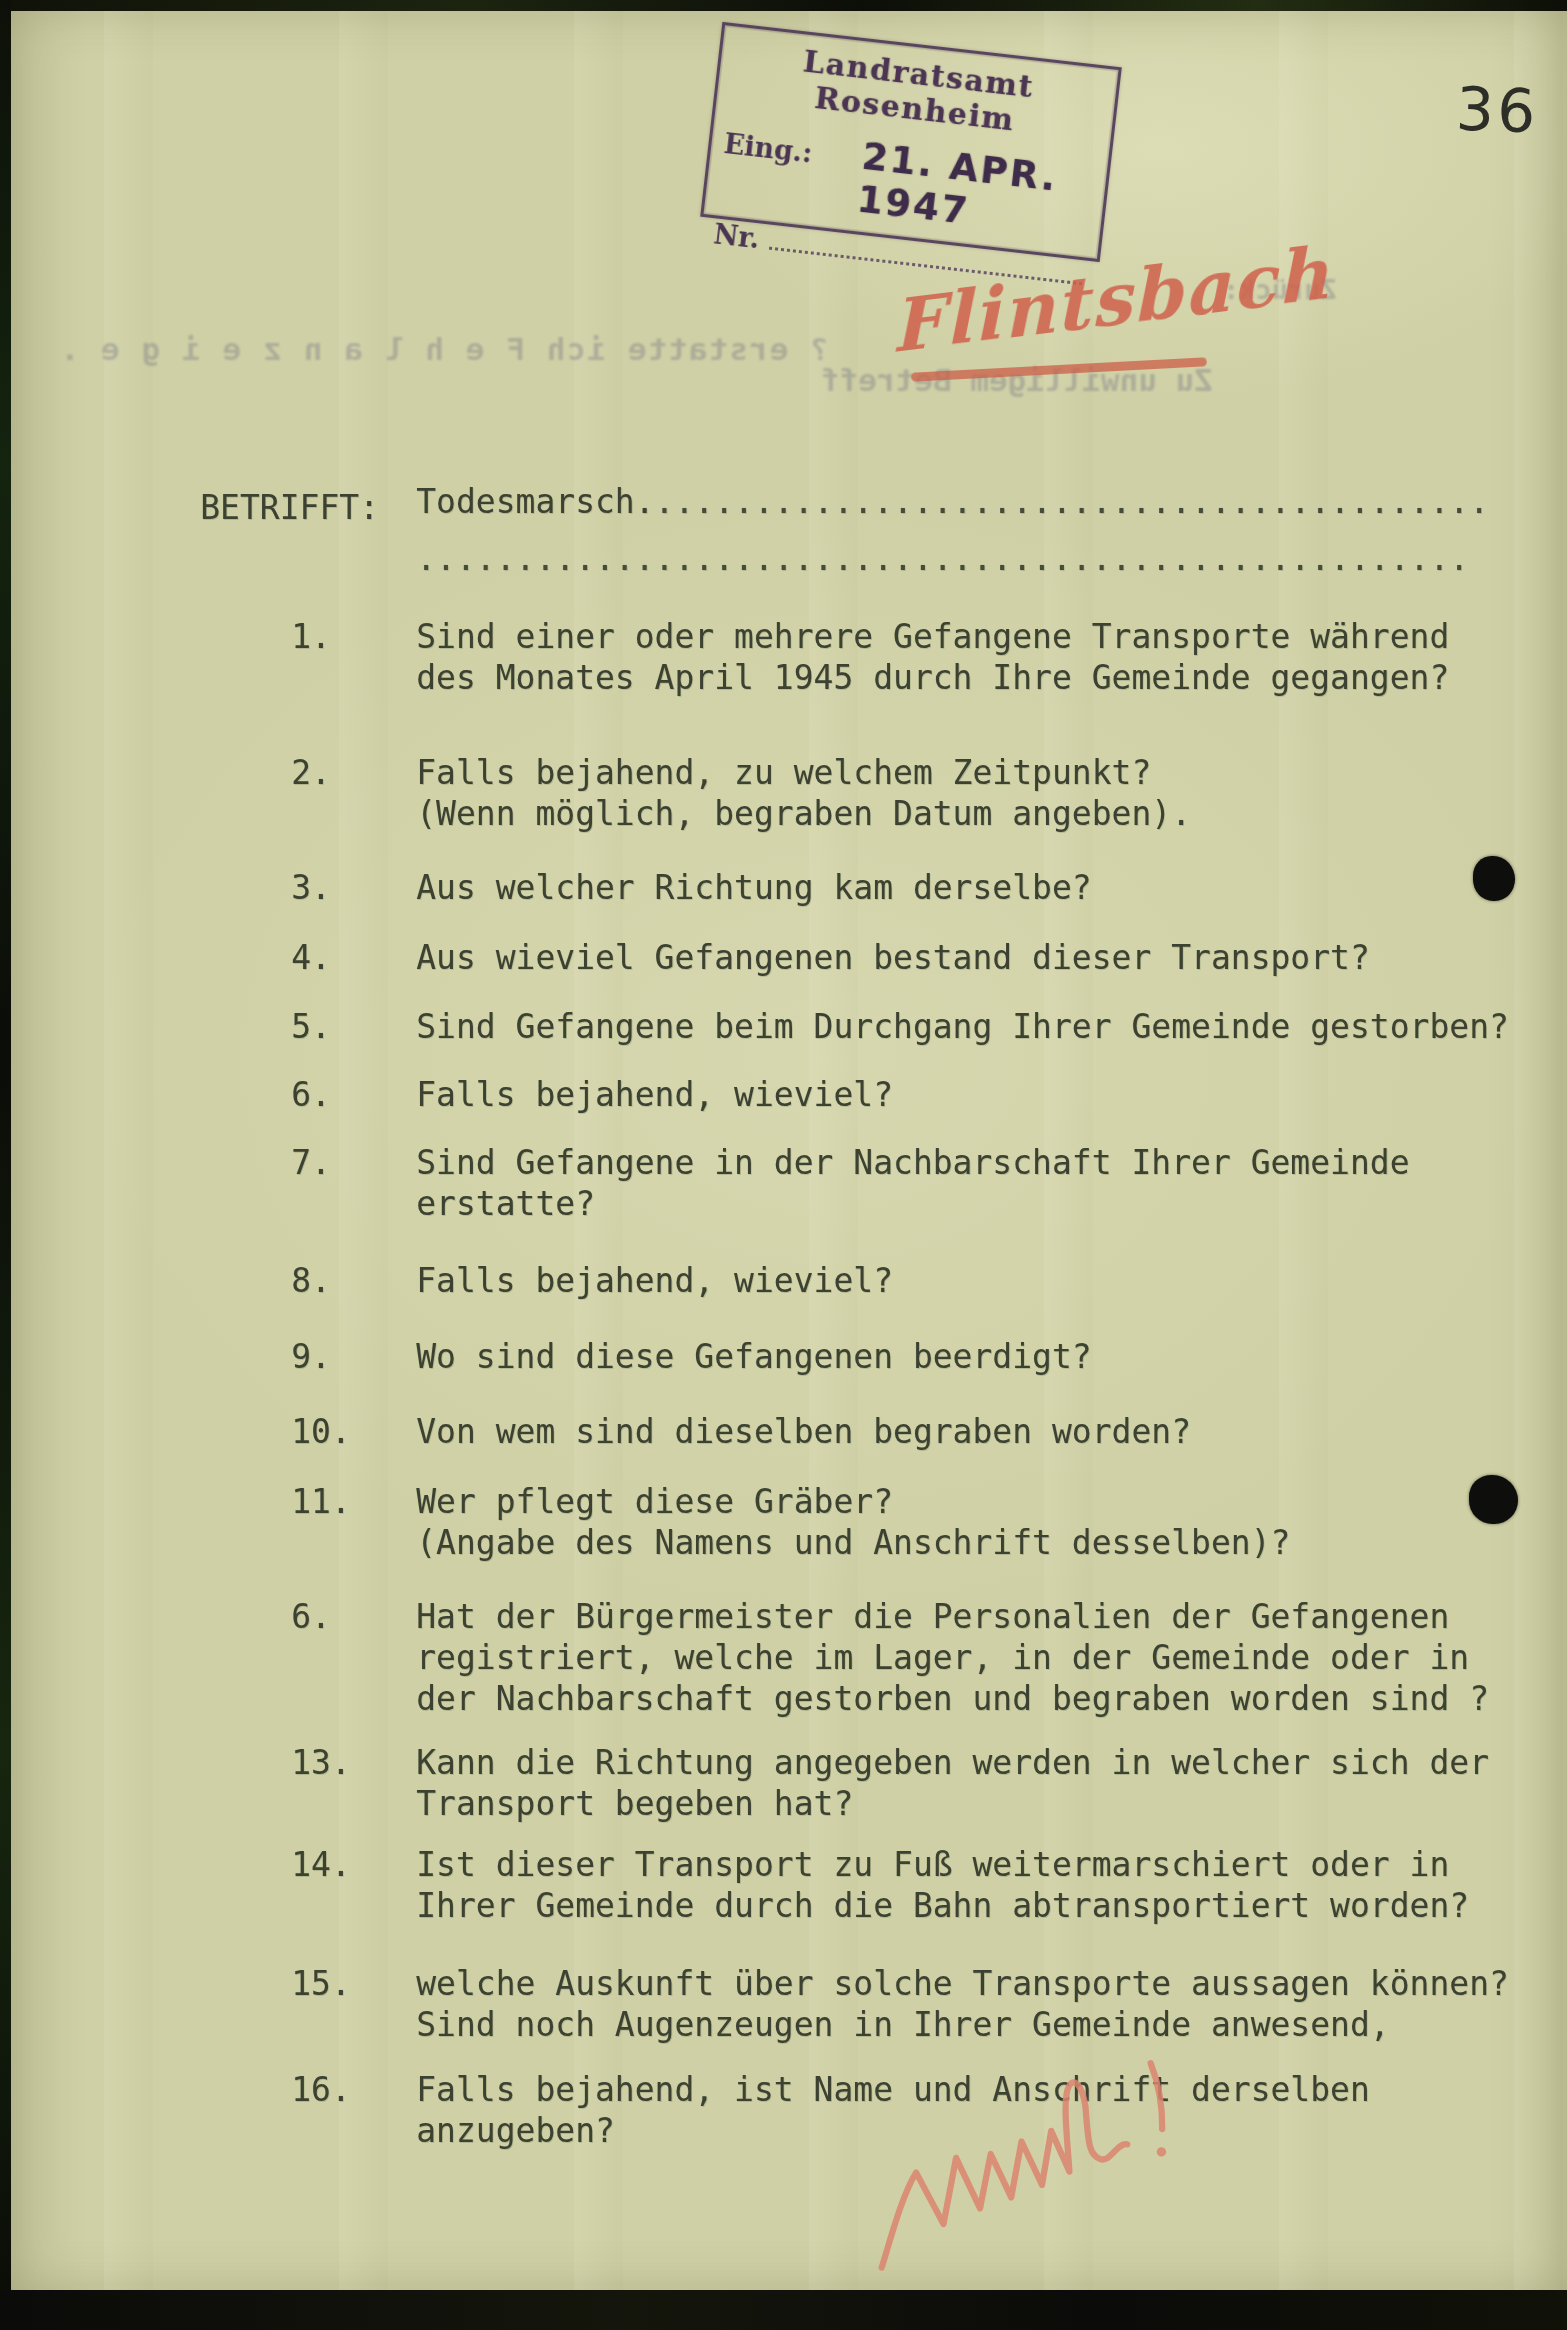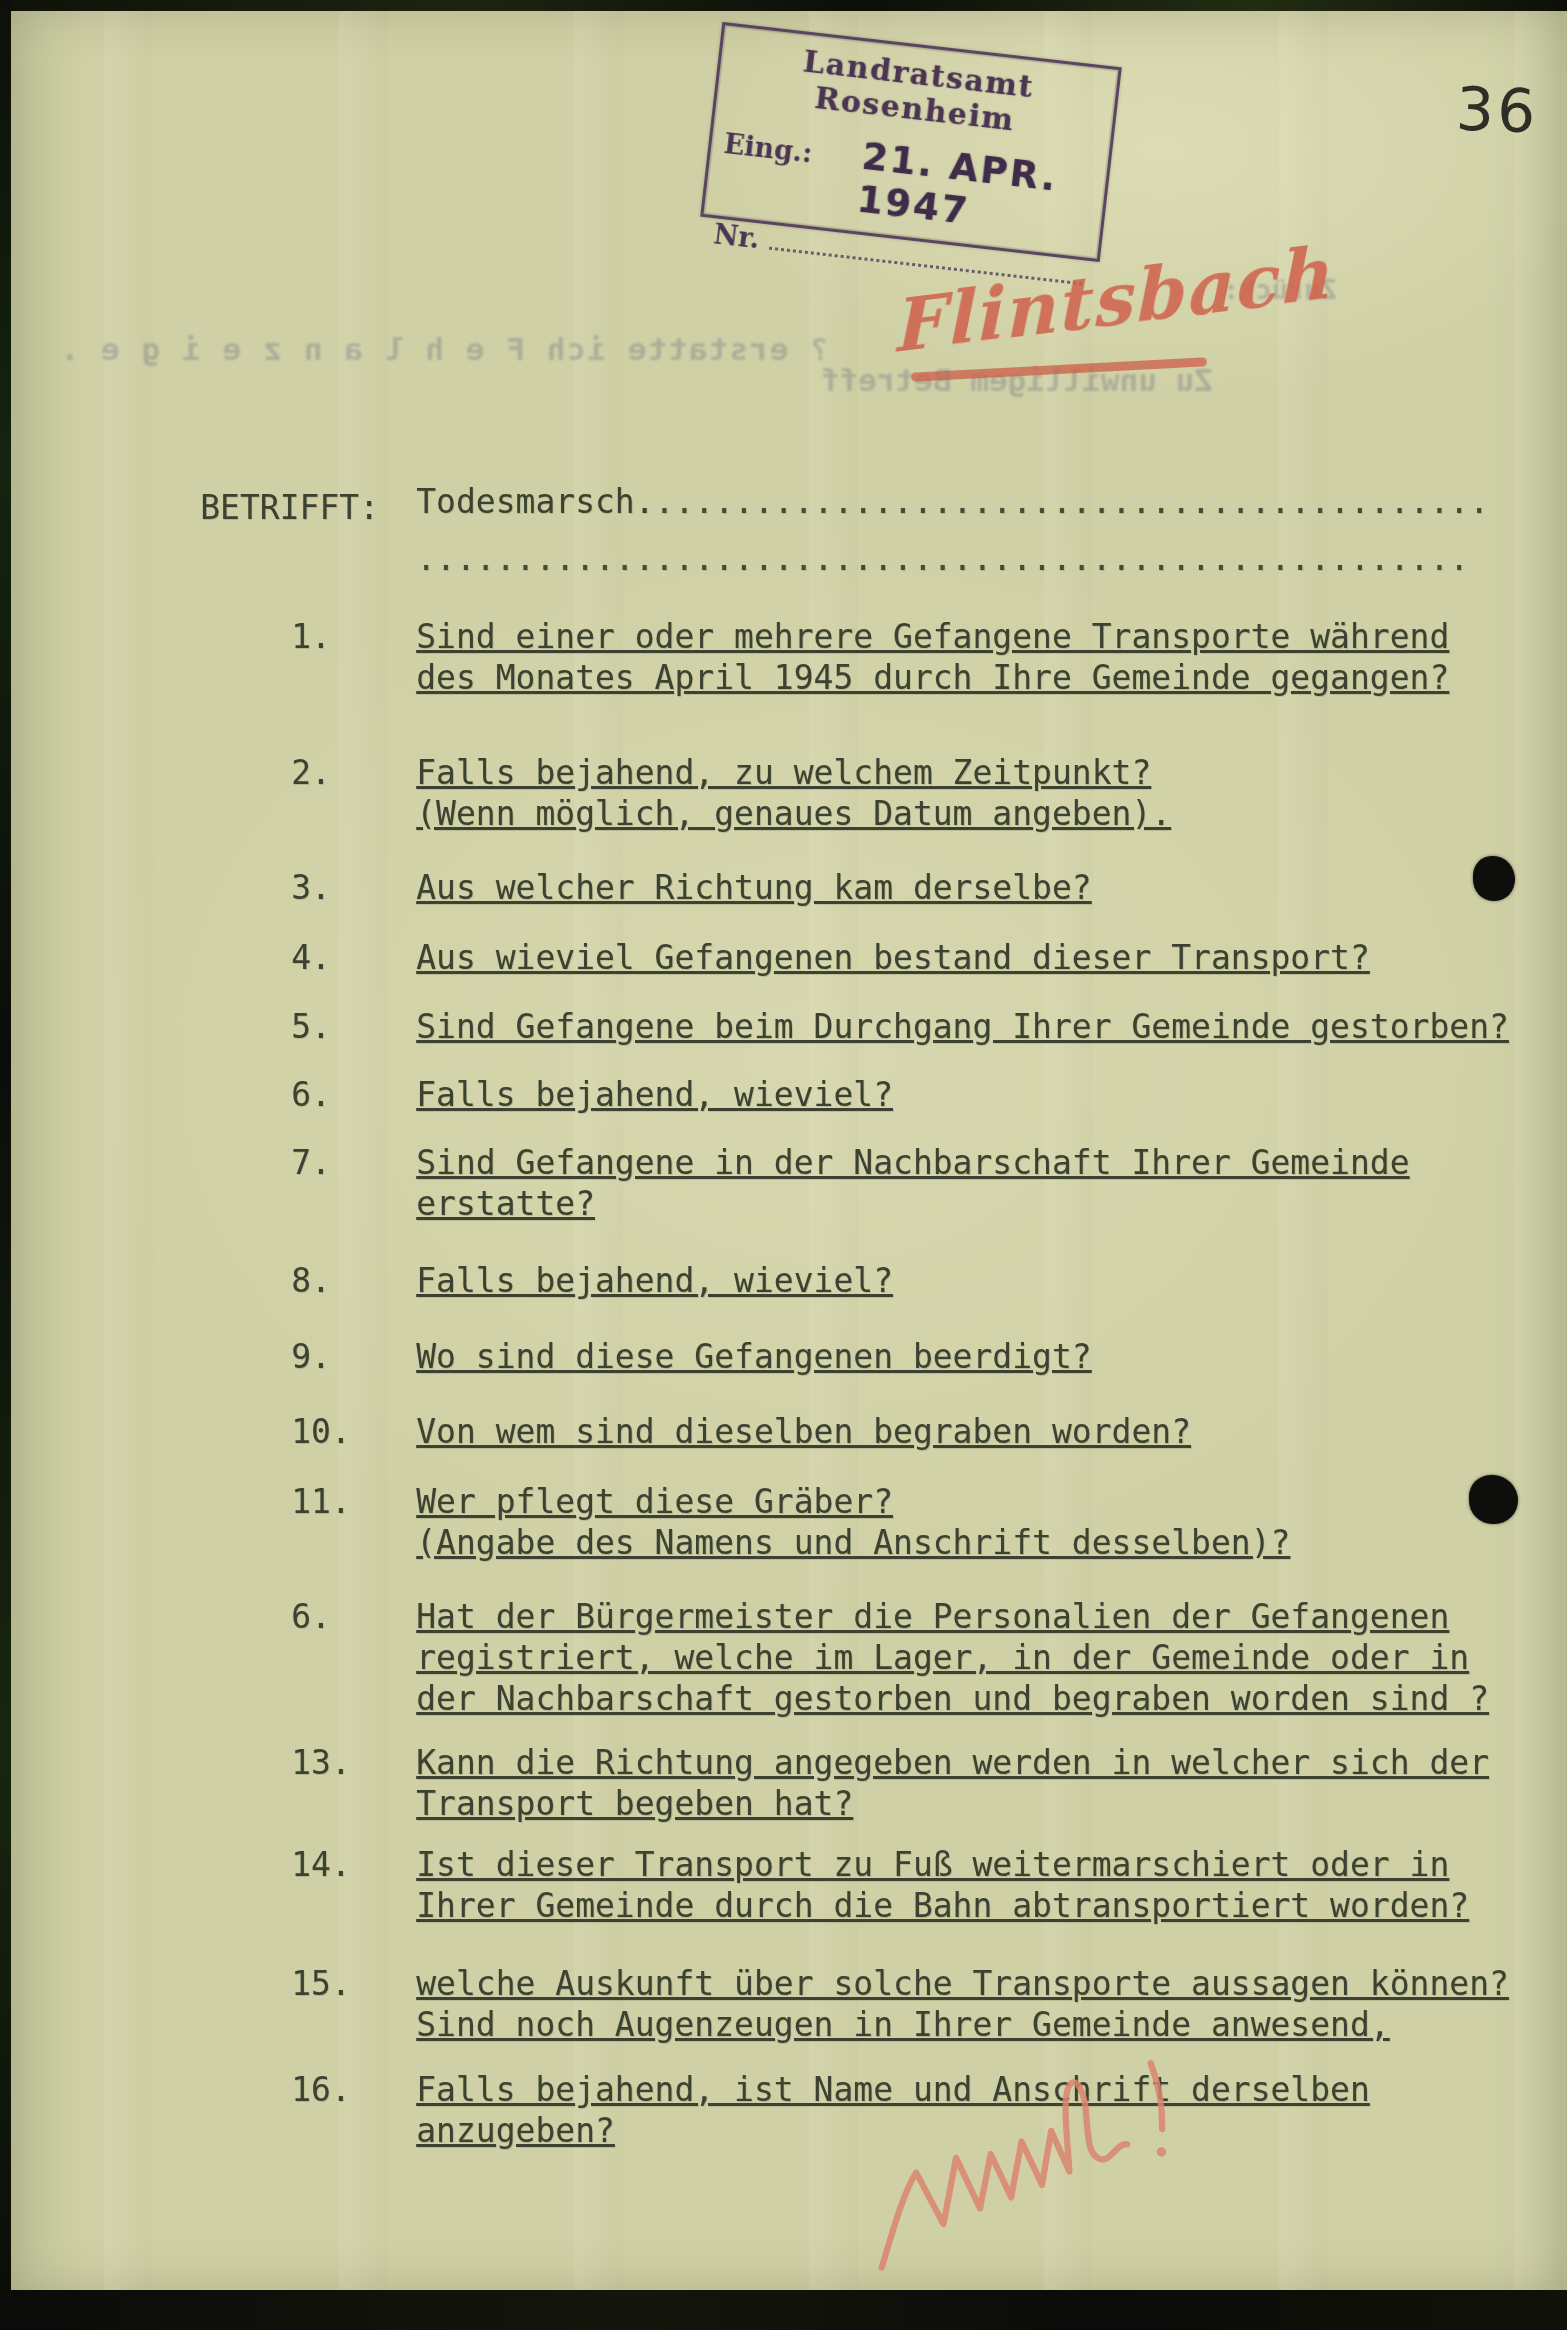--- a/index.html
+++ b/index.html
@@ -53,21 +53,21 @@
   .redname{position:absolute;left:886px;top:245px;color:#d0604c;
            font-family:"DejaVu Serif","Liberation Serif",serif;font-style:italic;font-weight:bold;
            font-size:72px;transform:rotate(-7deg) skewX(-8deg);letter-spacing:1.6px;opacity:.85;
            filter:blur(0.4px);}
   .redline{position:absolute;left:901px;top:354px;width:296px;height:8.6px;background:#cd5f49;
            border-radius:4.7px;transform:rotate(-3deg);opacity:.75;filter:blur(0.6px);}
   
   .q-row{position:absolute;left:0;width:100%;}
   .q-num{position:absolute;left:281px;top:0;}
   .q-lines{position:absolute;left:406px;top:0;}
-  .q-line{height:41px;text-decoration:underline;}
+  .q-line{height:41px;}
   .holepunch{position:absolute;background:#0e0e0c;border-radius:46% 54% 50% 50%;
              box-shadow:0 0 3.1px rgba(20,20,15,.6);}
   .scribble{position:absolute;left:843px;top:2042px;transform:rotate(-14deg);opacity:.85;}
 </style>
 </head>
 <body>
 
 <div class="stage">
   <div class="paper">
 
@@ -96,21 +96,21 @@
     <div class="typed" style="left:406px;top:470px;"><span>Todesmarsch.</span><span class="dots">..........................................</span></div>
     <div class="typed dots" style="left:406px;top:527px;">.....................................................</div>
 
     <div id="questions">
         <div class="q-row" style="top: 605px;">
           <span class="typed q-num">1.</span>
           <div class="typed q-lines"><div class="q-line">Sind einer oder mehrere Gefangene Transporte während</div><div class="q-line">des Monates April 1945 durch Ihre Gemeinde gegangen?</div></div>
         </div>
         <div class="q-row" style="top: 741px;">
           <span class="typed q-num">2.</span>
-          <div class="typed q-lines"><div class="q-line">Falls bejahend, zu welchem Zeitpunkt?</div><div class="q-line">(Wenn möglich, genaues Datum angeben).</div></div>
+          <div class="typed q-lines"><div class="q-line">Falls bejahend, zu welchem Zeitpunkt?</div><div class="q-line">(Wenn möglich, begraben Datum angeben).</div></div>
         </div>
         <div class="q-row" style="top: 856px;">
           <span class="typed q-num">3.</span>
           <div class="typed q-lines"><div class="q-line">Aus welcher Richtung kam derselbe?</div></div>
         </div>
         <div class="q-row" style="top: 926px;">
           <span class="typed q-num">4.</span>
           <div class="typed q-lines"><div class="q-line">Aus wieviel Gefangenen bestand dieser Transport?</div></div>
         </div>
         <div class="q-row" style="top: 995px;">

